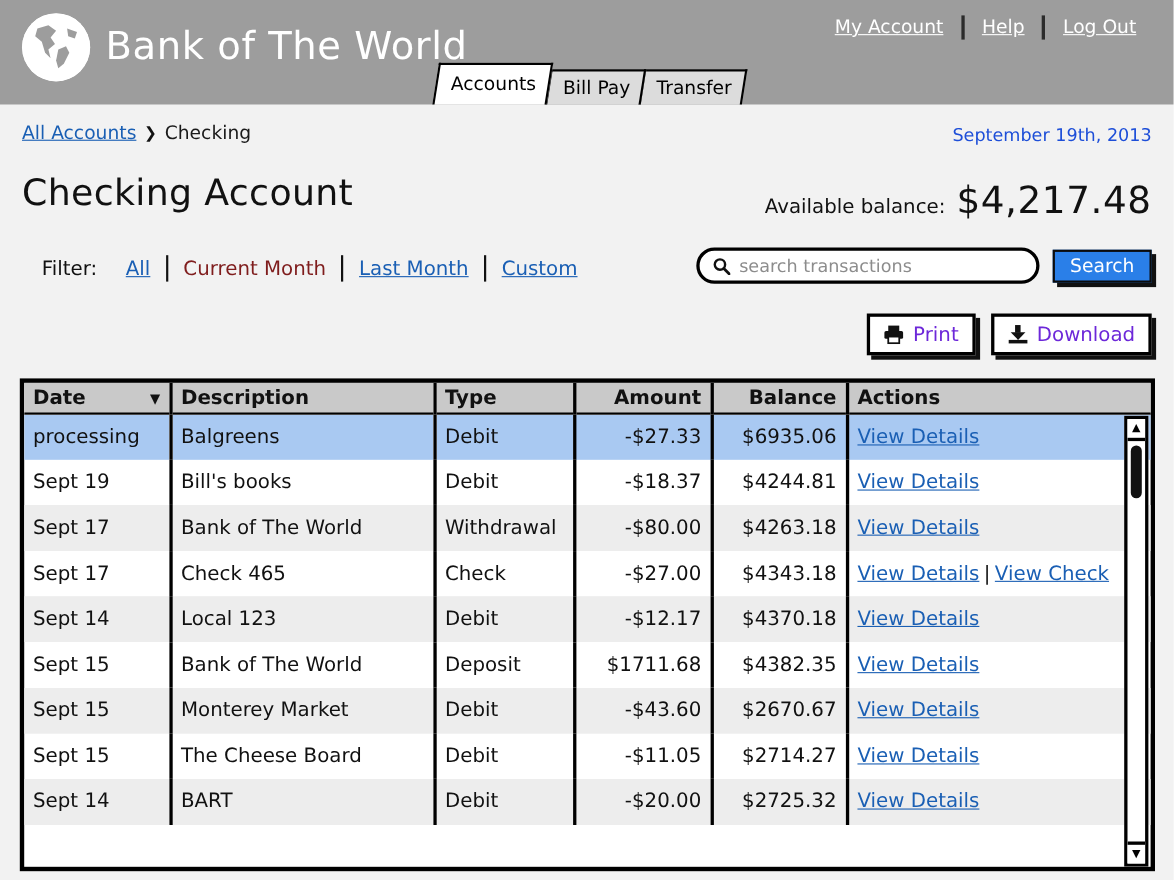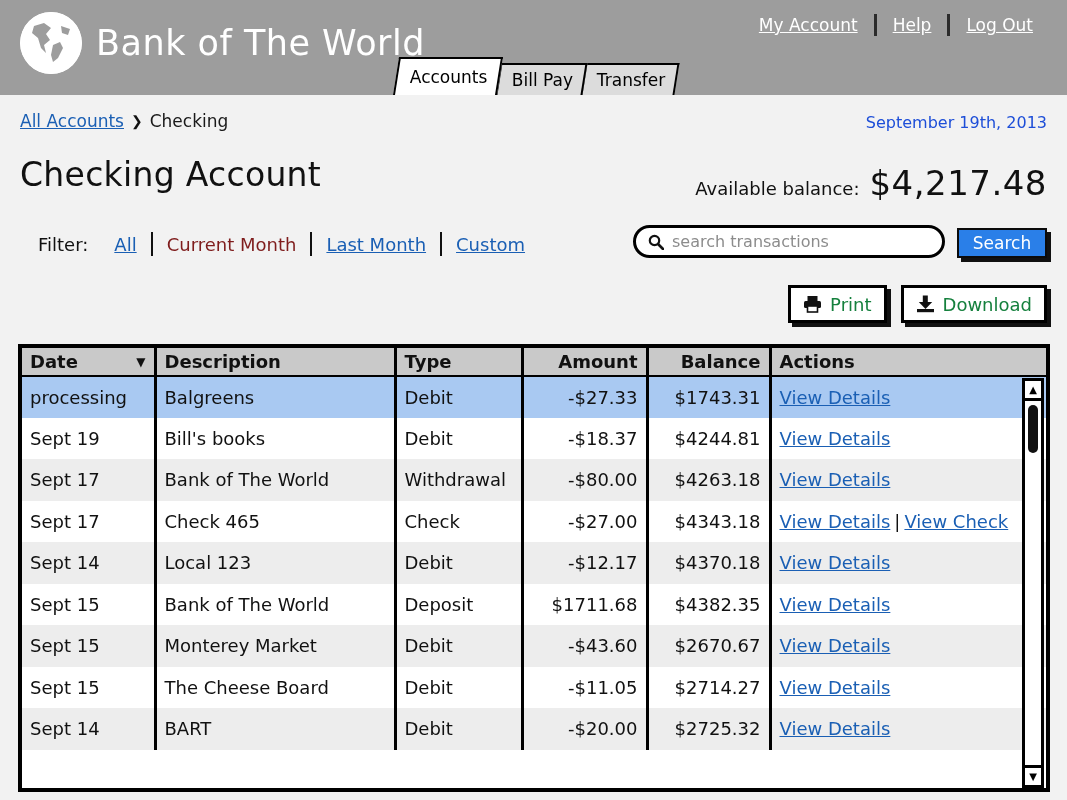--- a/index.html
+++ b/index.html
@@ -171,21 +171,21 @@
   .fdiv {
     width: 2px; height: 24px;
     background: #111;
     flex: none;
   }
 
   .search-wrap {
     position: absolute;
     right: 0; top: -4px;
     display: flex;
-    align-items: flex-end;
+    align-items: center;
     gap: 12px;
   }
   .search-box {
     width: 312px; height: 33px;
     border: 3px solid #000;
     border-radius: 18px;
     background: #fff;
     display: flex;
     align-items: center;
     padding: 0 12px;
@@ -226,21 +226,21 @@
   }
   .btn {
     height: 21px;
     background: #fff;
     border: 3px solid #000;
     display: flex;
     align-items: center;
     gap: 8px;
     padding: 16px 12px;
     font-size: 18px;
-    color: #15803d;
+    color: #6d28d9;
     box-shadow: 4px 4px 0 #111;
     white-space: nowrap;
   }
 
   
   .table-wrap {
     position: absolute;
     left: 18px; top: 344px;
     width: 1032px;
     height: 448px;
@@ -453,21 +453,21 @@
         <th class="right">Balance</th>
         <th>Actions</th>
       </tr>
     </thead>
     <tbody id="tbody">
         <tr class="highlight">
           <td>processing</td>
           <td>Balgreens</td>
           <td>Debit</td>
           <td class="right">-$27.33</td>
-          <td class="right">$1743.31</td>
+          <td class="right">$6935.06</td>
           <td><a href="#">View Details</a></td>
         </tr>
         <tr>
           <td>Sept 19</td>
           <td>Bill's books</td>
           <td>Debit</td>
           <td class="right">-$18.37</td>
           <td class="right">$4244.81</td>
           <td><a href="#">View Details</a></td>
         </tr>

